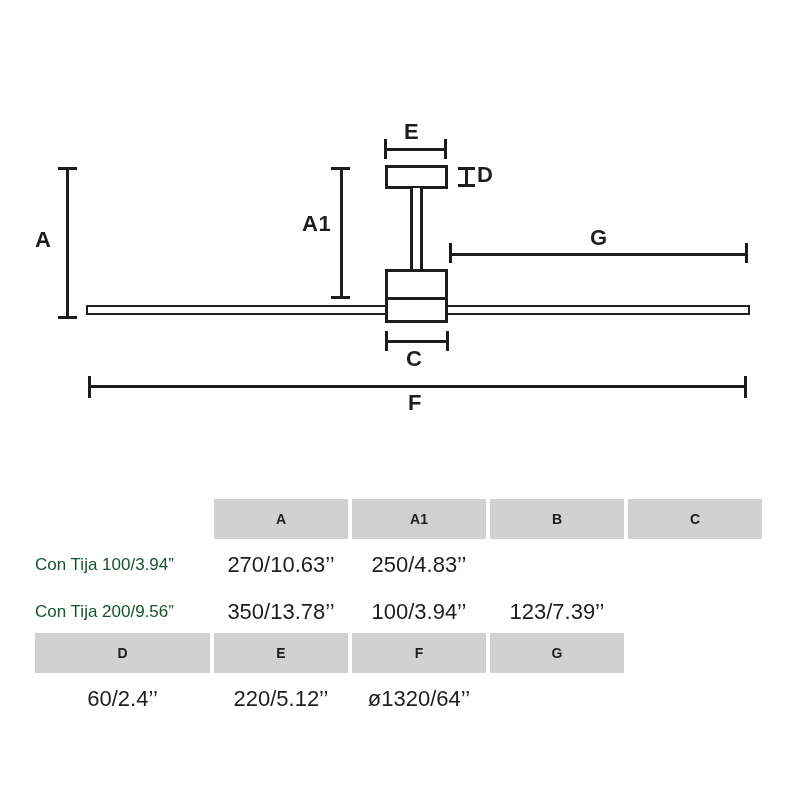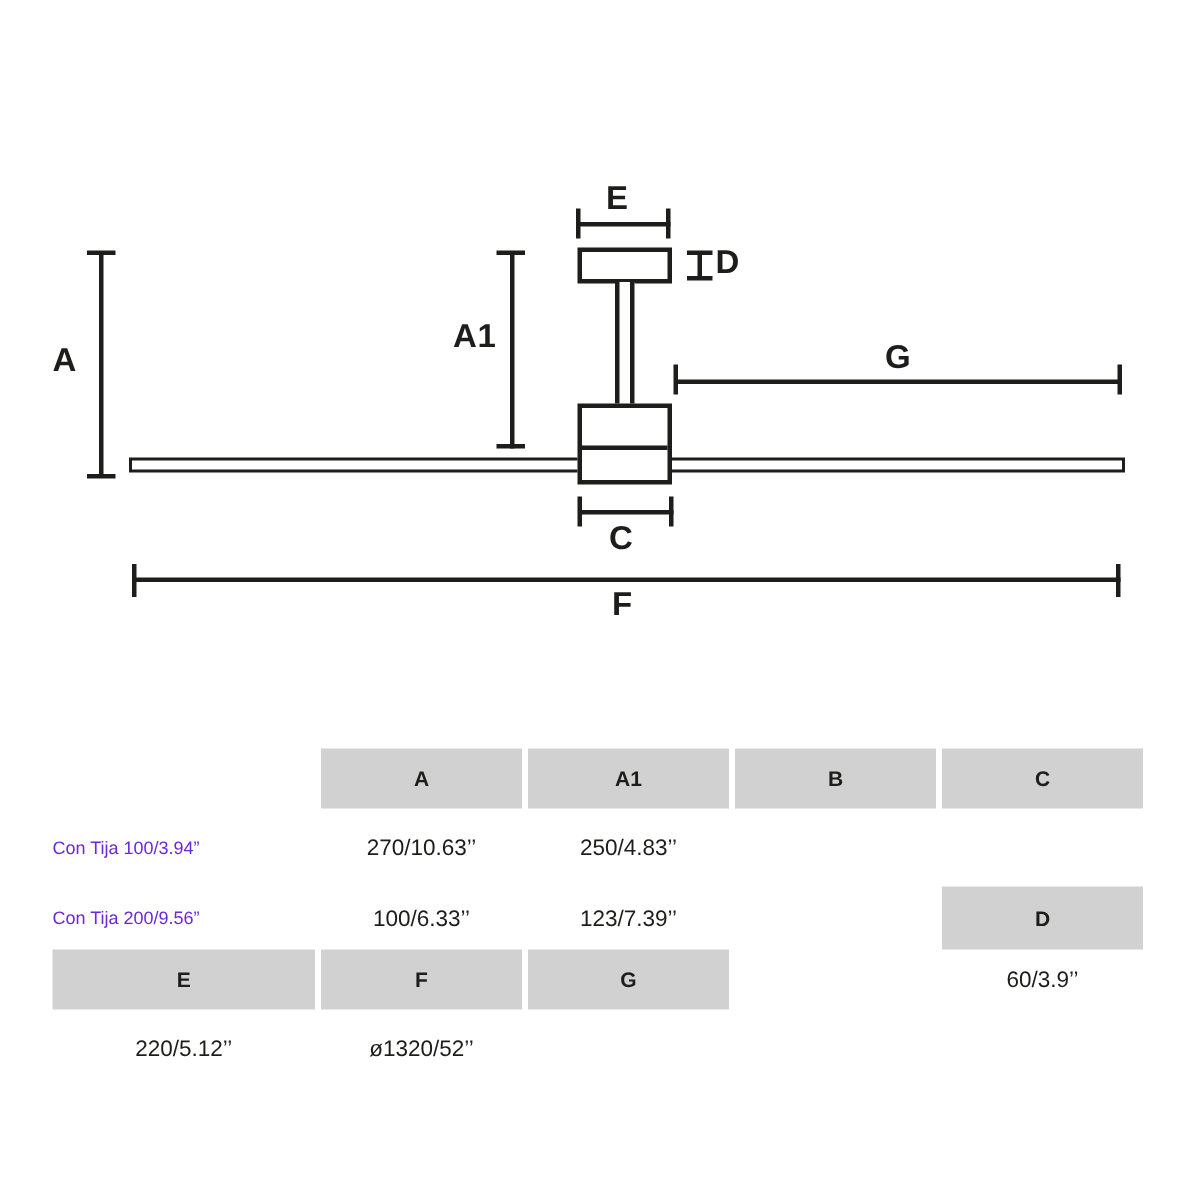--- a/index.html
+++ b/index.html
@@ -12,23 +12,23 @@
   .part{position:absolute;background:#ffffff;border:3px solid #1d1d1b;box-sizing:border-box;}
   .blade{position:absolute;background:#ffffff;border:2.5px solid #1d1d1b;box-sizing:border-box;}
   
   #spec-table{position:absolute;left:35px;top:499px;width:727px;
       display:grid;grid-template-columns:175px 134px 134px 134px 134px;
       grid-template-rows:40px 52px 42px 40px 52px;
       column-gap:4px;row-gap:0px;}
   .hcell{background:#d1d1d1;display:flex;align-items:center;justify-content:center;
       font-weight:700;font-size:14px;color:#1d1d1b;}
   .vcell{display:flex;align-items:center;justify-content:center;
-      font-size:15px;color:#1d1d1b;}
+      font-size:22px;color:#1d1d1b;}
   .rlabel{display:flex;align-items:center;justify-content:flex-start;
-      font-size:12px;color:#6d28d9;white-space:nowrap;}
+      font-size:17px;color:#14532d;white-space:nowrap;}
   .spacer{background:transparent;}
 </style>
 </head>
 <body>
 
 <div id="stage">
 
   <div>
 
     <div class="blade" style="left:86px;top:305px;width:302px;height:10px;"></div>
@@ -86,28 +86,29 @@
     <div class="hcell">B</div>
     <div class="hcell">C</div>
 
     <div class="rlabel">Con Tija 100/3.94”</div>
     <div class="vcell">270/10.63’’</div>
     <div class="vcell">250/4.83’’</div>
     <div class="vcell"></div>
     <div class="vcell"></div>
 
     <div class="rlabel">Con Tija 200/9.56”</div>
-    <div class="vcell">100/6.33’’</div>
+    <div class="vcell">350/13.78’’</div>
+    <div class="vcell">100/3.94’’</div>
     <div class="vcell">123/7.39’’</div>
 
     <div class="spacer"></div>
     <div class="hcell">D</div>
     <div class="hcell">E</div>
     <div class="hcell">F</div>
     <div class="hcell">G</div>
 
     <div class="spacer"></div>
-    <div class="vcell">60/3.9’’</div>
+    <div class="vcell">60/2.4’’</div>
     <div class="vcell">220/5.12’’</div>
-    <div class="vcell">ø1320/52’’</div>
+    <div class="vcell">ø1320/64’’</div>
   </div>
 
 </div>
 
 </body></html>

